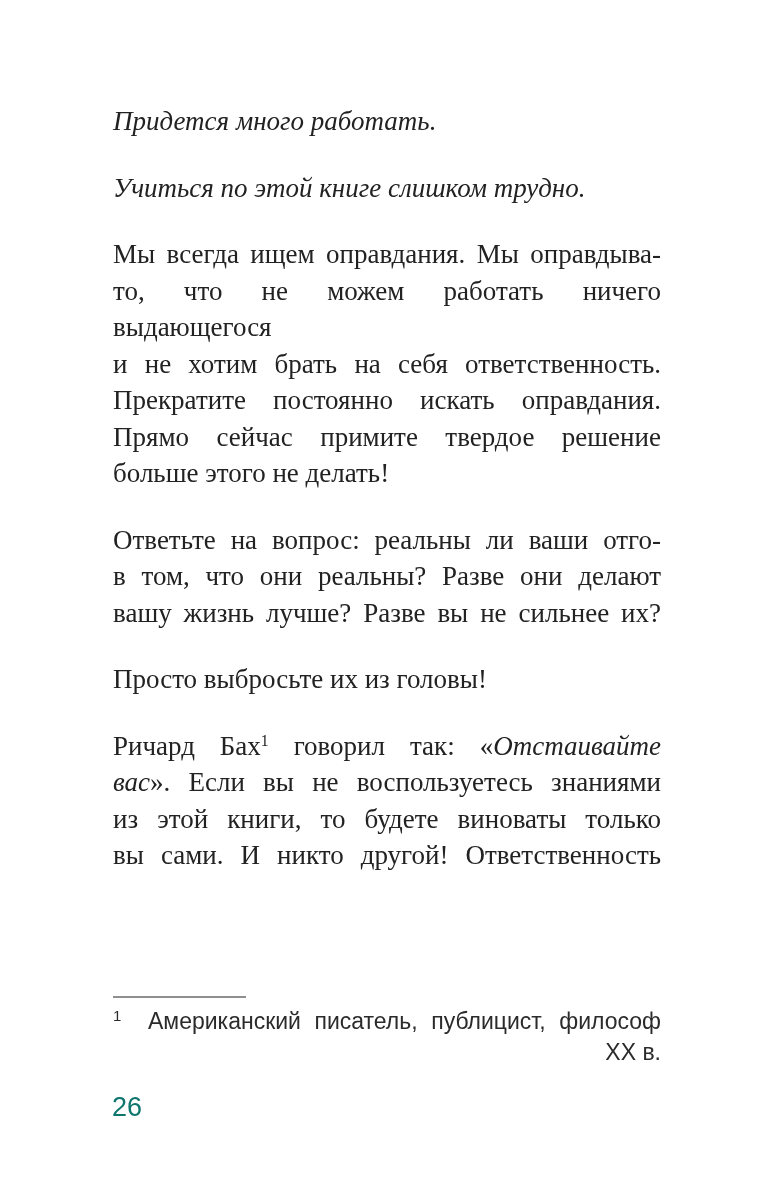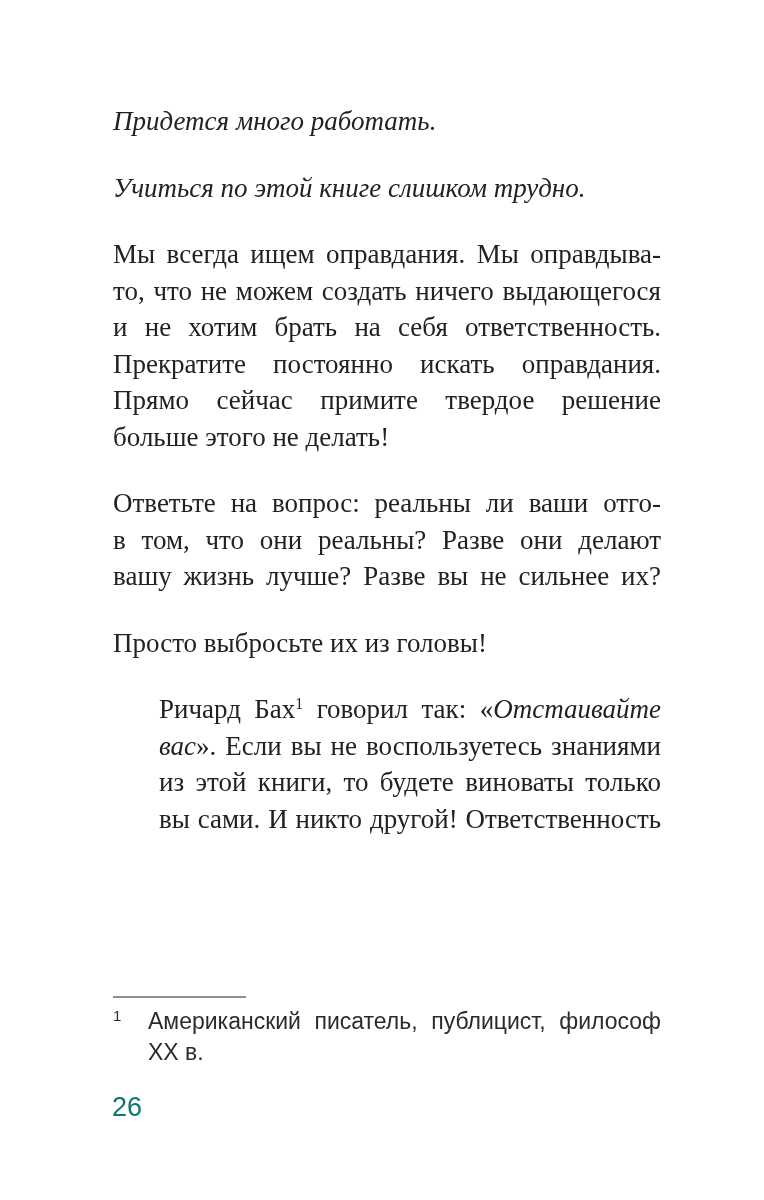--- a/index.html
+++ b/index.html
@@ -12,21 +12,21 @@
     font-family: "Liberation Serif", serif;
     color: #222222;
   }
   .text-block {
     position: absolute;
     left: 113px;
     top: 103px;
     width: 548px;
   }
   .para { margin: 0 0 30px 0; }
-  .para:last-child { margin-bottom: 0; margin-left: 46px; }
+  .para:last-child { margin-bottom: 0; }
   .line {
     font-size: 27px;
     line-height: 36.5px;
     text-align: left;
   }
   .line.justified {
     text-align: justify;
     text-align-last: justify;
   }
   .seg-italic { font-style: italic; }
@@ -55,20 +55,21 @@
   .footnote-marker {
     width: 35px;
     flex: 0 0 35px;
     font-size: 15px;
     padding-top: 1px;
   }
   .footnote-lines { flex: 1; }
   .footnote-lines .line {
     font-size: 23px;
     line-height: 31px;
+    text-align: right;
   }
   .page-number {
     position: absolute;
     left: 112px;
     top: 1092px;
     font-family: "Liberation Sans", sans-serif;
     font-size: 27px;
     color: #0f766e;
   }
 </style>
@@ -79,21 +80,21 @@
 
   <main class="text-block" id="text-block">
       <div class="para">
         <div class="line"><span class="seg-italic">Придется много работать.</span></div>
       </div>
       <div class="para">
         <div class="line"><span class="seg-italic">Учиться по этой книге слишком трудно.</span></div>
       </div>
       <div class="para">
         <div class="line justified"><span>Мы всегда ищем оправдания. Мы оправдыва-</span></div>
-        <div class="line justified"><span>то, что не можем создать ничего выдающегося</span></div>
+        <div class="line justified"><span>то, что не можем работать ничего выдающегося</span></div>
         <div class="line justified"><span>и не хотим брать на себя ответственность.</span></div>
         <div class="line justified"><span>Прекратите постоянно искать оправдания.</span></div>
         <div class="line justified"><span>Прямо сейчас примите твердое решение</span></div>
         <div class="line"><span>больше этого не делать!</span></div>
       </div>
       <div class="para">
         <div class="line justified"><span>Ответьте на вопрос: реальны ли ваши отго-</span></div>
         <div class="line justified"><span>в том, что они реальны? Разве они делают</span></div>
         <div class="line justified"><span>вашу жизнь лучше? Разве вы не сильнее их?</span></div>
       </div>

